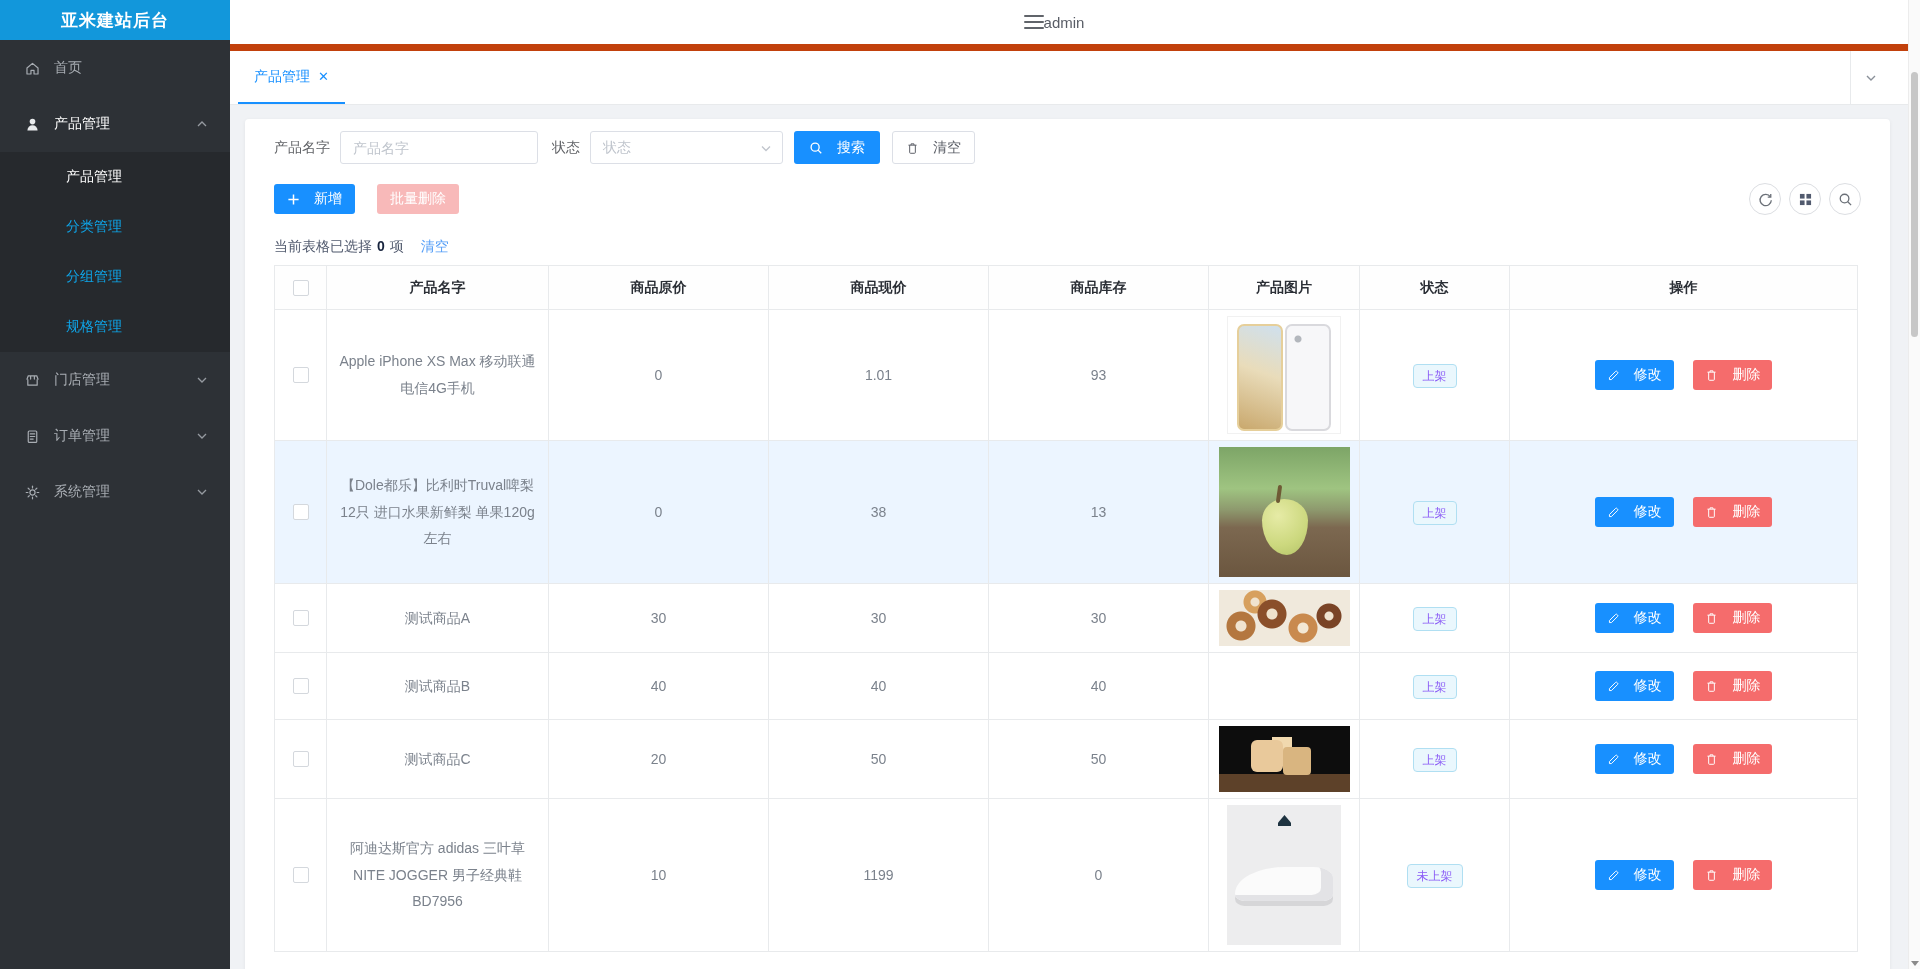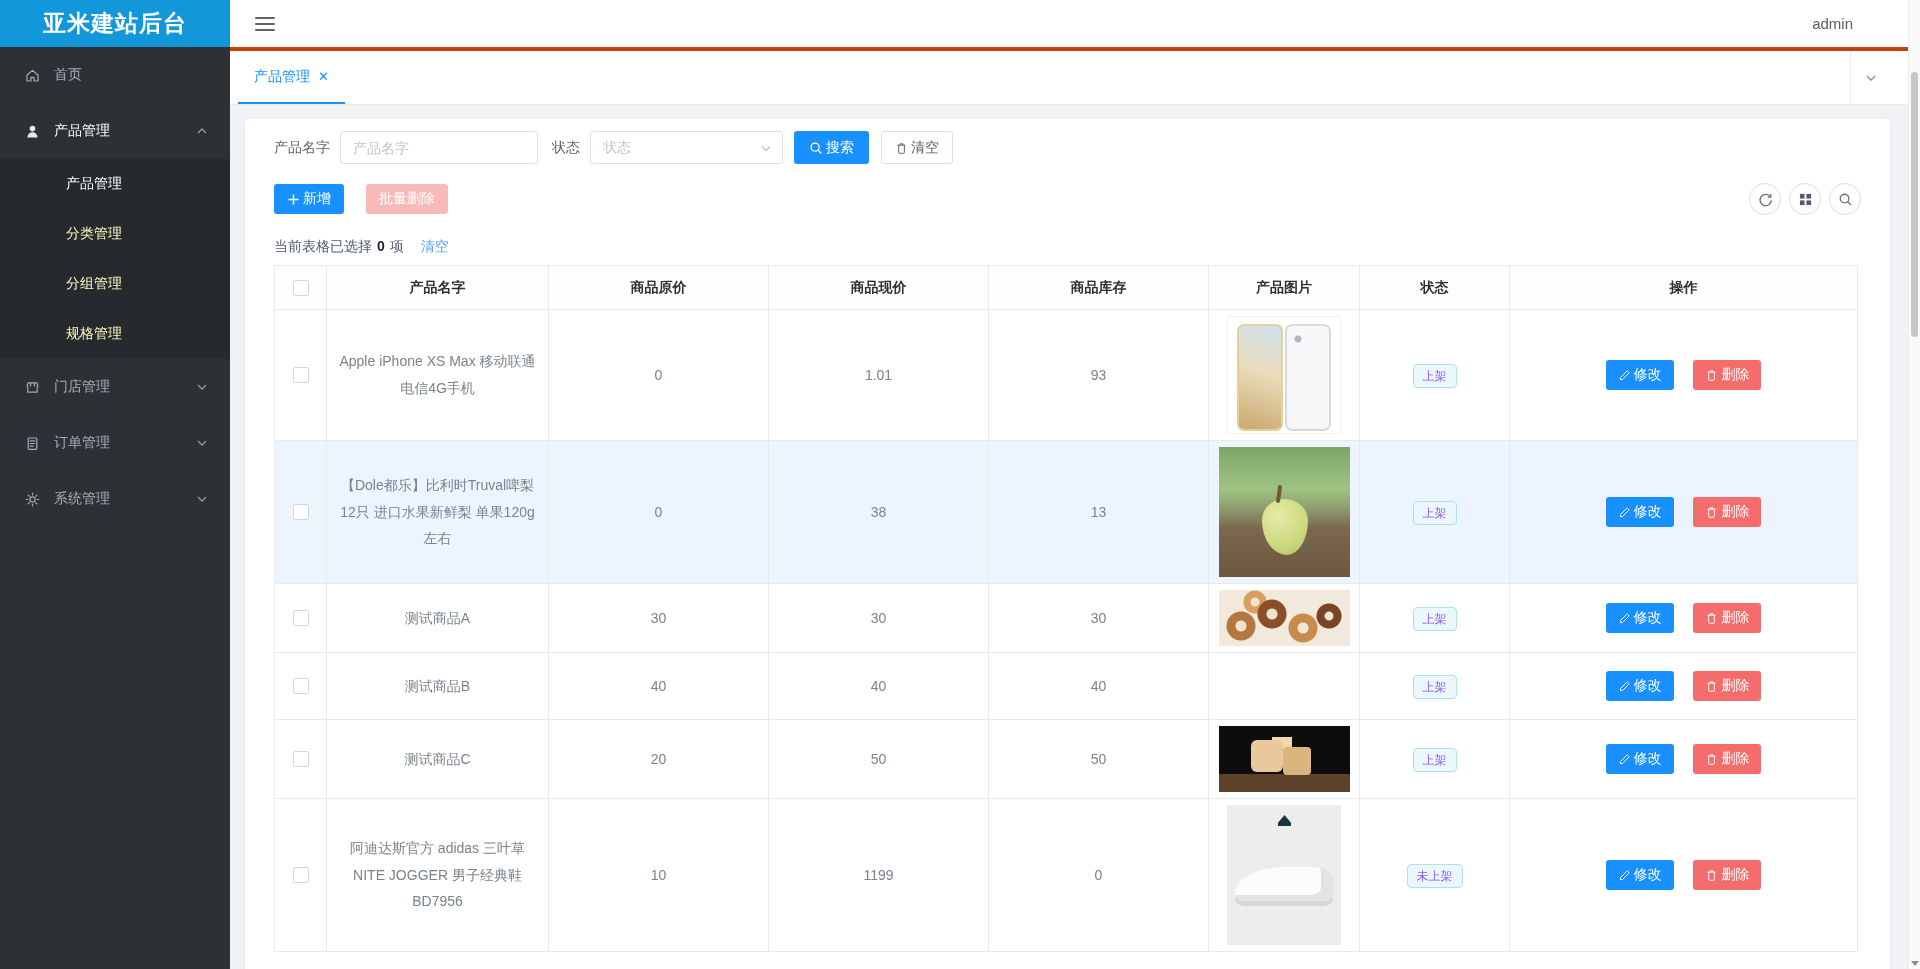--- a/index.html
+++ b/index.html
@@ -3,39 +3,39 @@
 <meta charset="utf-8">
 <style>
   * { box-sizing: border-box; margin: 0; padding: 0; }
   html, body { width: 1920px; height: 969px; overflow: hidden; background: #f0f2f5;
     font-family: "Liberation Sans", "DejaVu Sans", sans-serif; font-size: 14px; }
 
   .app { display: flex; width: 1908px; height: 969px; }
 
   
   .sidebar { width: 230px; min-width: 230px; height: 100%; background: #2d3136; color: #a8adb3; }
-  .logo { height: 47px; background: #1297db; color: #fff; font-size: 23px; font-weight: bold;
+  .logo { height: 40px; background: #1297db; color: #fff; font-size: 17px; font-weight: bold;
     display: flex; align-items: center; justify-content: center; letter-spacing: 1px; }
   .menu-item { height: 56px; display: flex; align-items: center; padding: 0 22px 0 24px;
     font-size: 14px; cursor: pointer; position: relative; }
   .menu-item .mi-icon { width: 17px; height: 17px; margin-right: 13px; flex: none; }
   .menu-item .arrow { margin-left: auto; width: 12px; height: 12px; opacity: .85; }
   .menu-item.active { color: #ffffff; }
   .submenu { background: #26292d; }
   .submenu-item { height: 50px; display: flex; align-items: center; padding-left: 66px;
-    color: #fef9c3; font-size: 14px; cursor: pointer; }
+    color: #0ea5e9; font-size: 14px; cursor: pointer; }
   .submenu-item.active { color: #ffffff; }
   .sb-icon { stroke: #a8adb3; fill: none; stroke-width: 1.4; stroke-linecap: round; stroke-linejoin: round; }
   .menu-item.active .sb-fill { fill: #e9ebed; }
 
   
   .main-col { flex: 1; display: flex; flex-direction: column; height: 100%; }
 
   .topbar { height: 51px; background: #fff; display: flex; align-items: center;
-    justify-content: space-between; padding: 0 55px 0 25px; border-bottom: 4px solid #c2410c; }
+    justify-content: center; padding: 0 55px 0 25px; border-bottom: 7px solid #c2410c; }
   .hamburger { width: 20px; height: 14px; display: flex; flex-direction: column;
     justify-content: space-between; cursor: pointer; }
   .hamburger span { display: block; height: 2px; background: #60646a; border-radius: 1px; }
   .user-name { color: #595d66; font-size: 15px; cursor: pointer; }
 
   .tabbar { height: 54px; background: #fff; border-bottom: 1px solid #e8eaec;
     display: flex; align-items: stretch; }
   .tab { margin-left: 8px; padding: 0 16px; display: flex; align-items: center; gap: 8px;
     color: #1890ff; font-size: 14px; border-bottom: 2px solid #1890ff; cursor: pointer; }
   .tab-close { font-size: 13px; line-height: 1; color: #1890ff; cursor: pointer; }
@@ -50,21 +50,21 @@
   .filter-row { display: flex; align-items: center; height: 33px; margin-top: 0; }
   .f-label { color: #606266; margin-right: 10px; white-space: nowrap; }
   .f-input { width: 198px; height: 33px; border: 1px solid #dcdfe6; border-radius: 3px;
     padding: 0 12px; font-size: 14px; color: #606266; outline: none;
     font-family: "Liberation Sans", "DejaVu Sans", sans-serif; }
   .f-input::placeholder { color: #bfc4cc; }
   .f-select { width: 193px; height: 33px; border: 1px solid #dcdfe6; border-radius: 3px;
     margin-left: 0; padding: 0 10px 0 12px; display: flex; align-items: center;
     justify-content: space-between; color: #bfc4cc; cursor: pointer; background: #fff; } .gap48 { width: 14px; }
   .btn { border: none; border-radius: 3px; cursor: pointer; display: inline-flex;
-    align-items: center; justify-content: center; gap: 3px; font-size: 14px;
+    align-items: center; justify-content: center; gap: 14px; font-size: 14px;
     font-family: "Liberation Sans", "DejaVu Sans", sans-serif; }
   .btn-search { height: 33px; padding: 0 15px; background: #1890ff; color: #fff; margin-left: 11px; }
   .btn-clear  { height: 33px; padding: 0 13px; background: #fff; color: #5a5e66;
     border: 1px solid #dcdfe6; margin-left: 12px; }
 
   
   .toolbar { margin-top: 19px; display: flex; align-items: center; }
   .btn-add { height: 30px; padding: 0 13px; background: #1890ff; color: #fff; }
   .btn-batch { height: 30px; padding: 0 13px; background: #f8b9b9; color: #fff;
     margin-left: 22px; cursor: not-allowed; }

